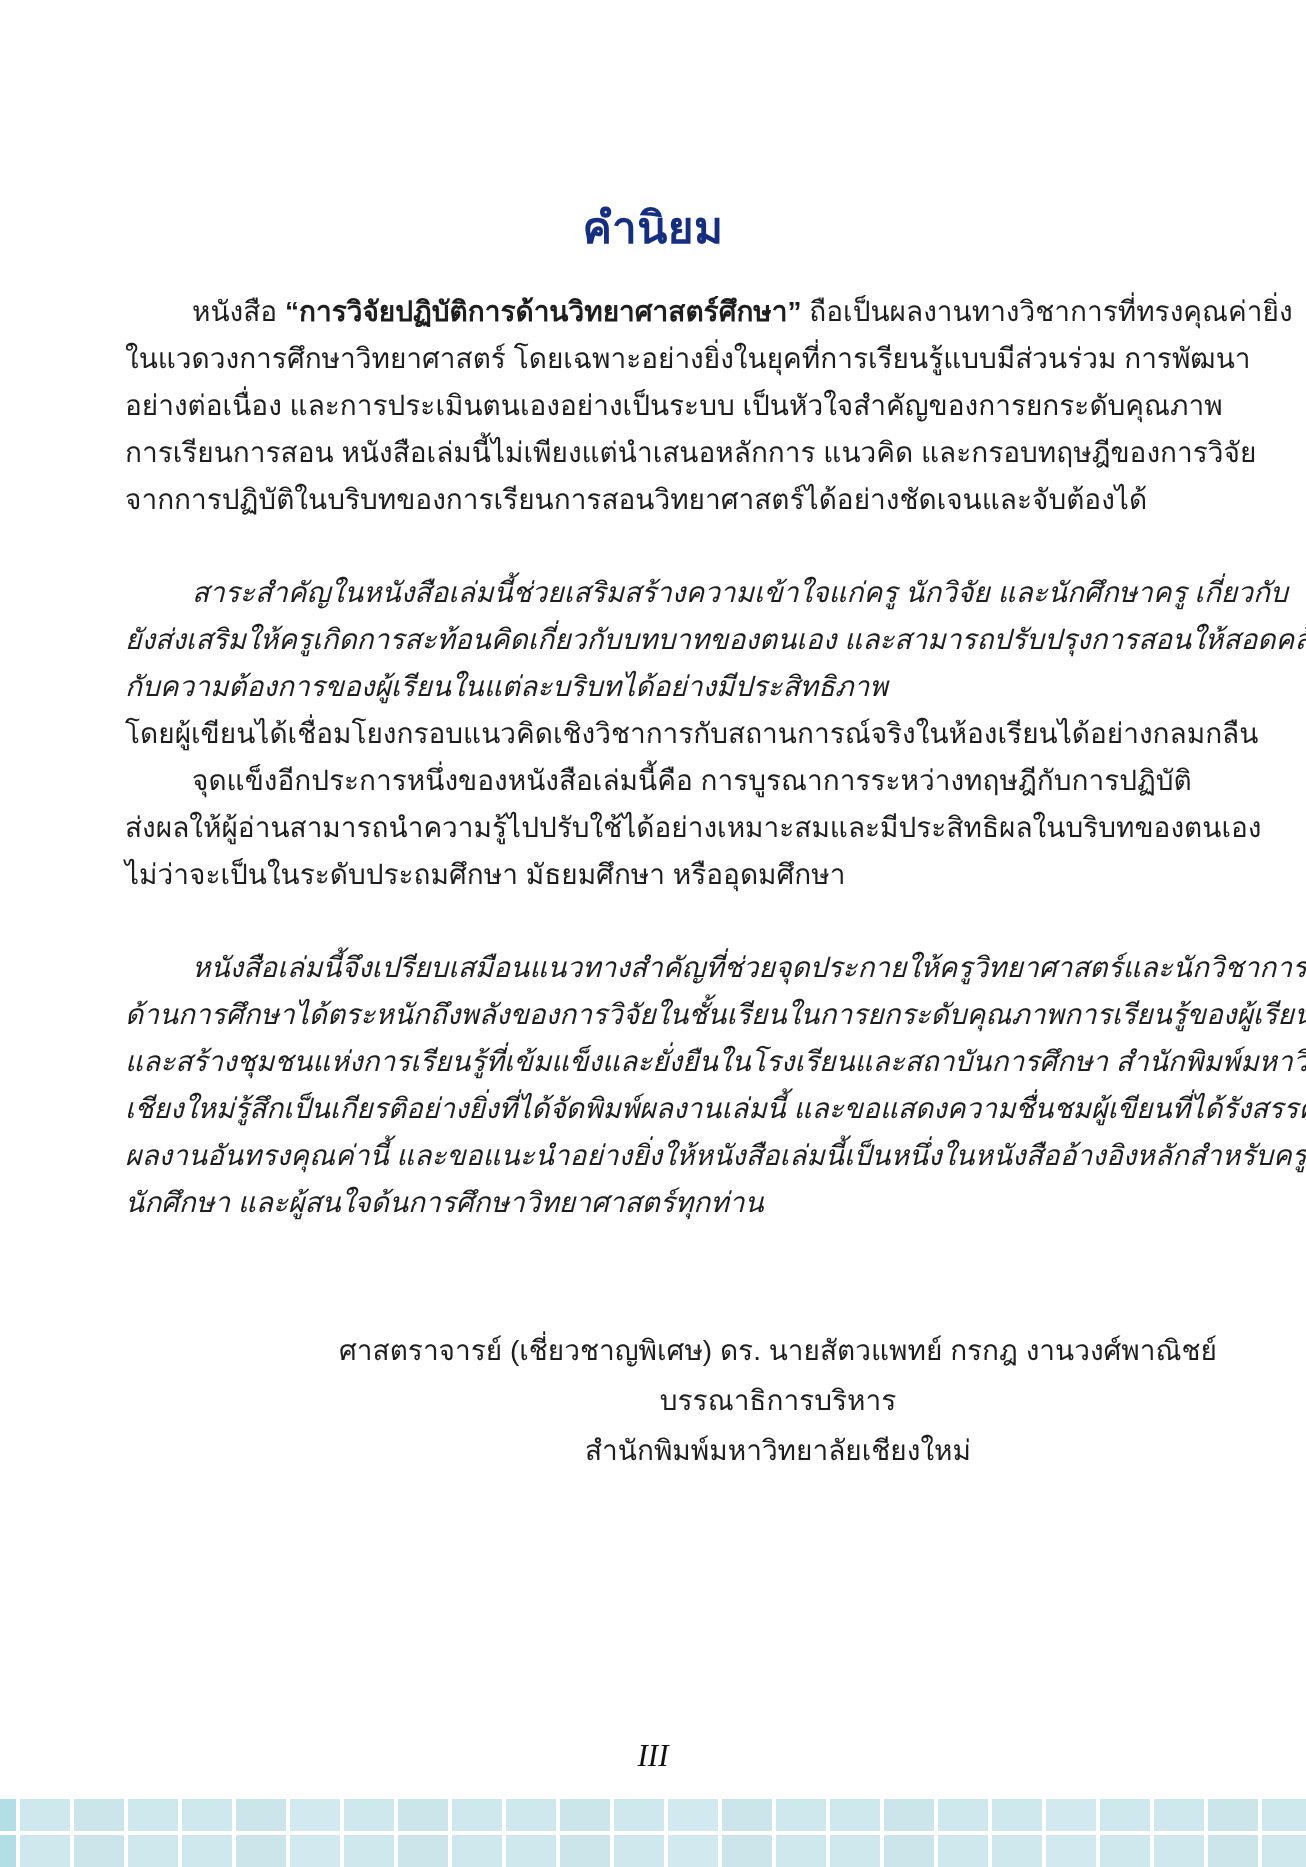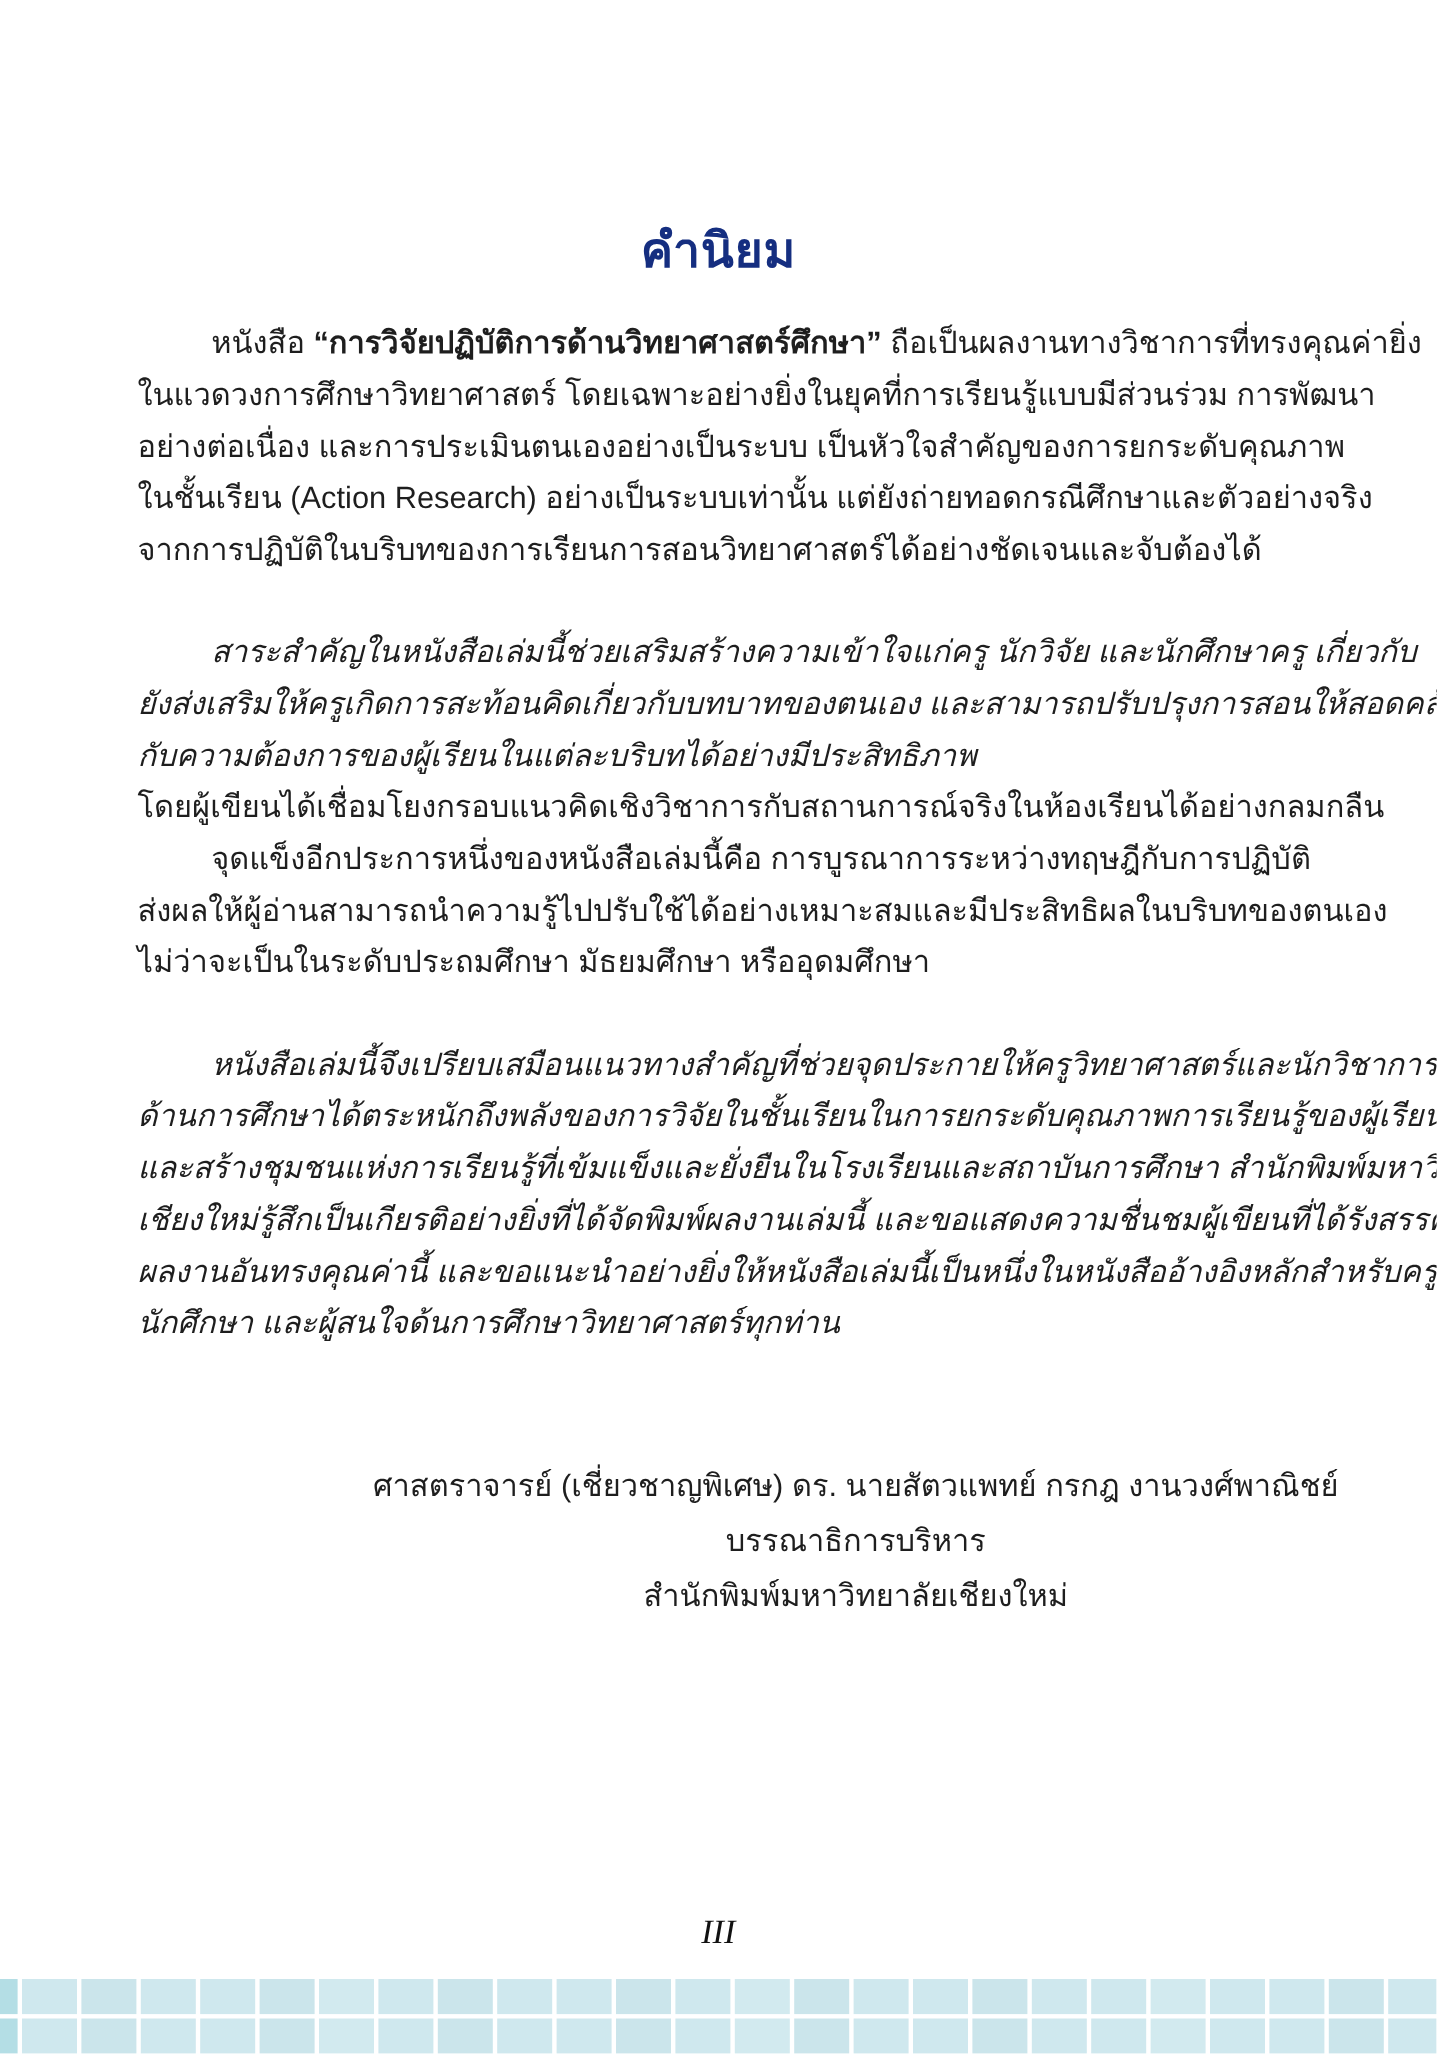--- a/index.html
+++ b/index.html
@@ -91,21 +91,21 @@
 
 <div class="page">
 
   <h1 class="page-title">คำนิยม</h1>
 
   <div class="content" id="content">
       <div class="para">
         <div class="line indent"><span>หนังสือ </span><b>“การวิจัยปฏิบัติการด้านวิทยาศาสตร์ศึกษา”</b><span> ถือเป็นผลงานทางวิชาการที่ทรงคุณค่ายิ่ง</span></div>
         <div class="line">ในแวดวงการศึกษาวิทยาศาสตร์ โดยเฉพาะอย่างยิ่งในยุคที่การเรียนรู้แบบมีส่วนร่วม การพัฒนา</div>
         <div class="line">อย่างต่อเนื่อง และการประเมินตนเองอย่างเป็นระบบ เป็นหัวใจสำคัญของการยกระดับคุณภาพ</div>
-        <div class="line">ในชั้นเรียน (Action Research) อย่างเป็นระบบเท่านั้น แต่ยังถ่ายทอดกรณีศึกษาและตัวอย่างจริง</div>
+        <div class="line">การเรียนการสอน หนังสือเล่มนี้ไม่เพียงแต่นำเสนอหลักการ แนวคิด และกรอบทฤษฎีของการวิจัย</div>
         <div class="line">จากการปฏิบัติในบริบทของการเรียนการสอนวิทยาศาสตร์ได้อย่างชัดเจนและจับต้องได้</div>
       </div>
       <div class="para gap">
         <div class="line indent">สาระสำคัญในหนังสือเล่มนี้ช่วยเสริมสร้างความเข้าใจแก่ครู นักวิจัย และนักศึกษาครู เกี่ยวกับ</div>
         <div class="line">ยังส่งเสริมให้ครูเกิดการสะท้อนคิดเกี่ยวกับบทบาทของตนเอง และสามารถปรับปรุงการสอนให้สอดคล้อง</div>
         <div class="line">กับความต้องการของผู้เรียนในแต่ละบริบทได้อย่างมีประสิทธิภาพ</div>
       </div>
       <div class="para">
         <div class="line">โดยผู้เขียนได้เชื่อมโยงกรอบแนวคิดเชิงวิชาการกับสถานการณ์จริงในห้องเรียนได้อย่างกลมกลืน</div>
         <div class="line indent">จุดแข็งอีกประการหนึ่งของหนังสือเล่มนี้คือ การบูรณาการระหว่างทฤษฎีกับการปฏิบัติ</div>

